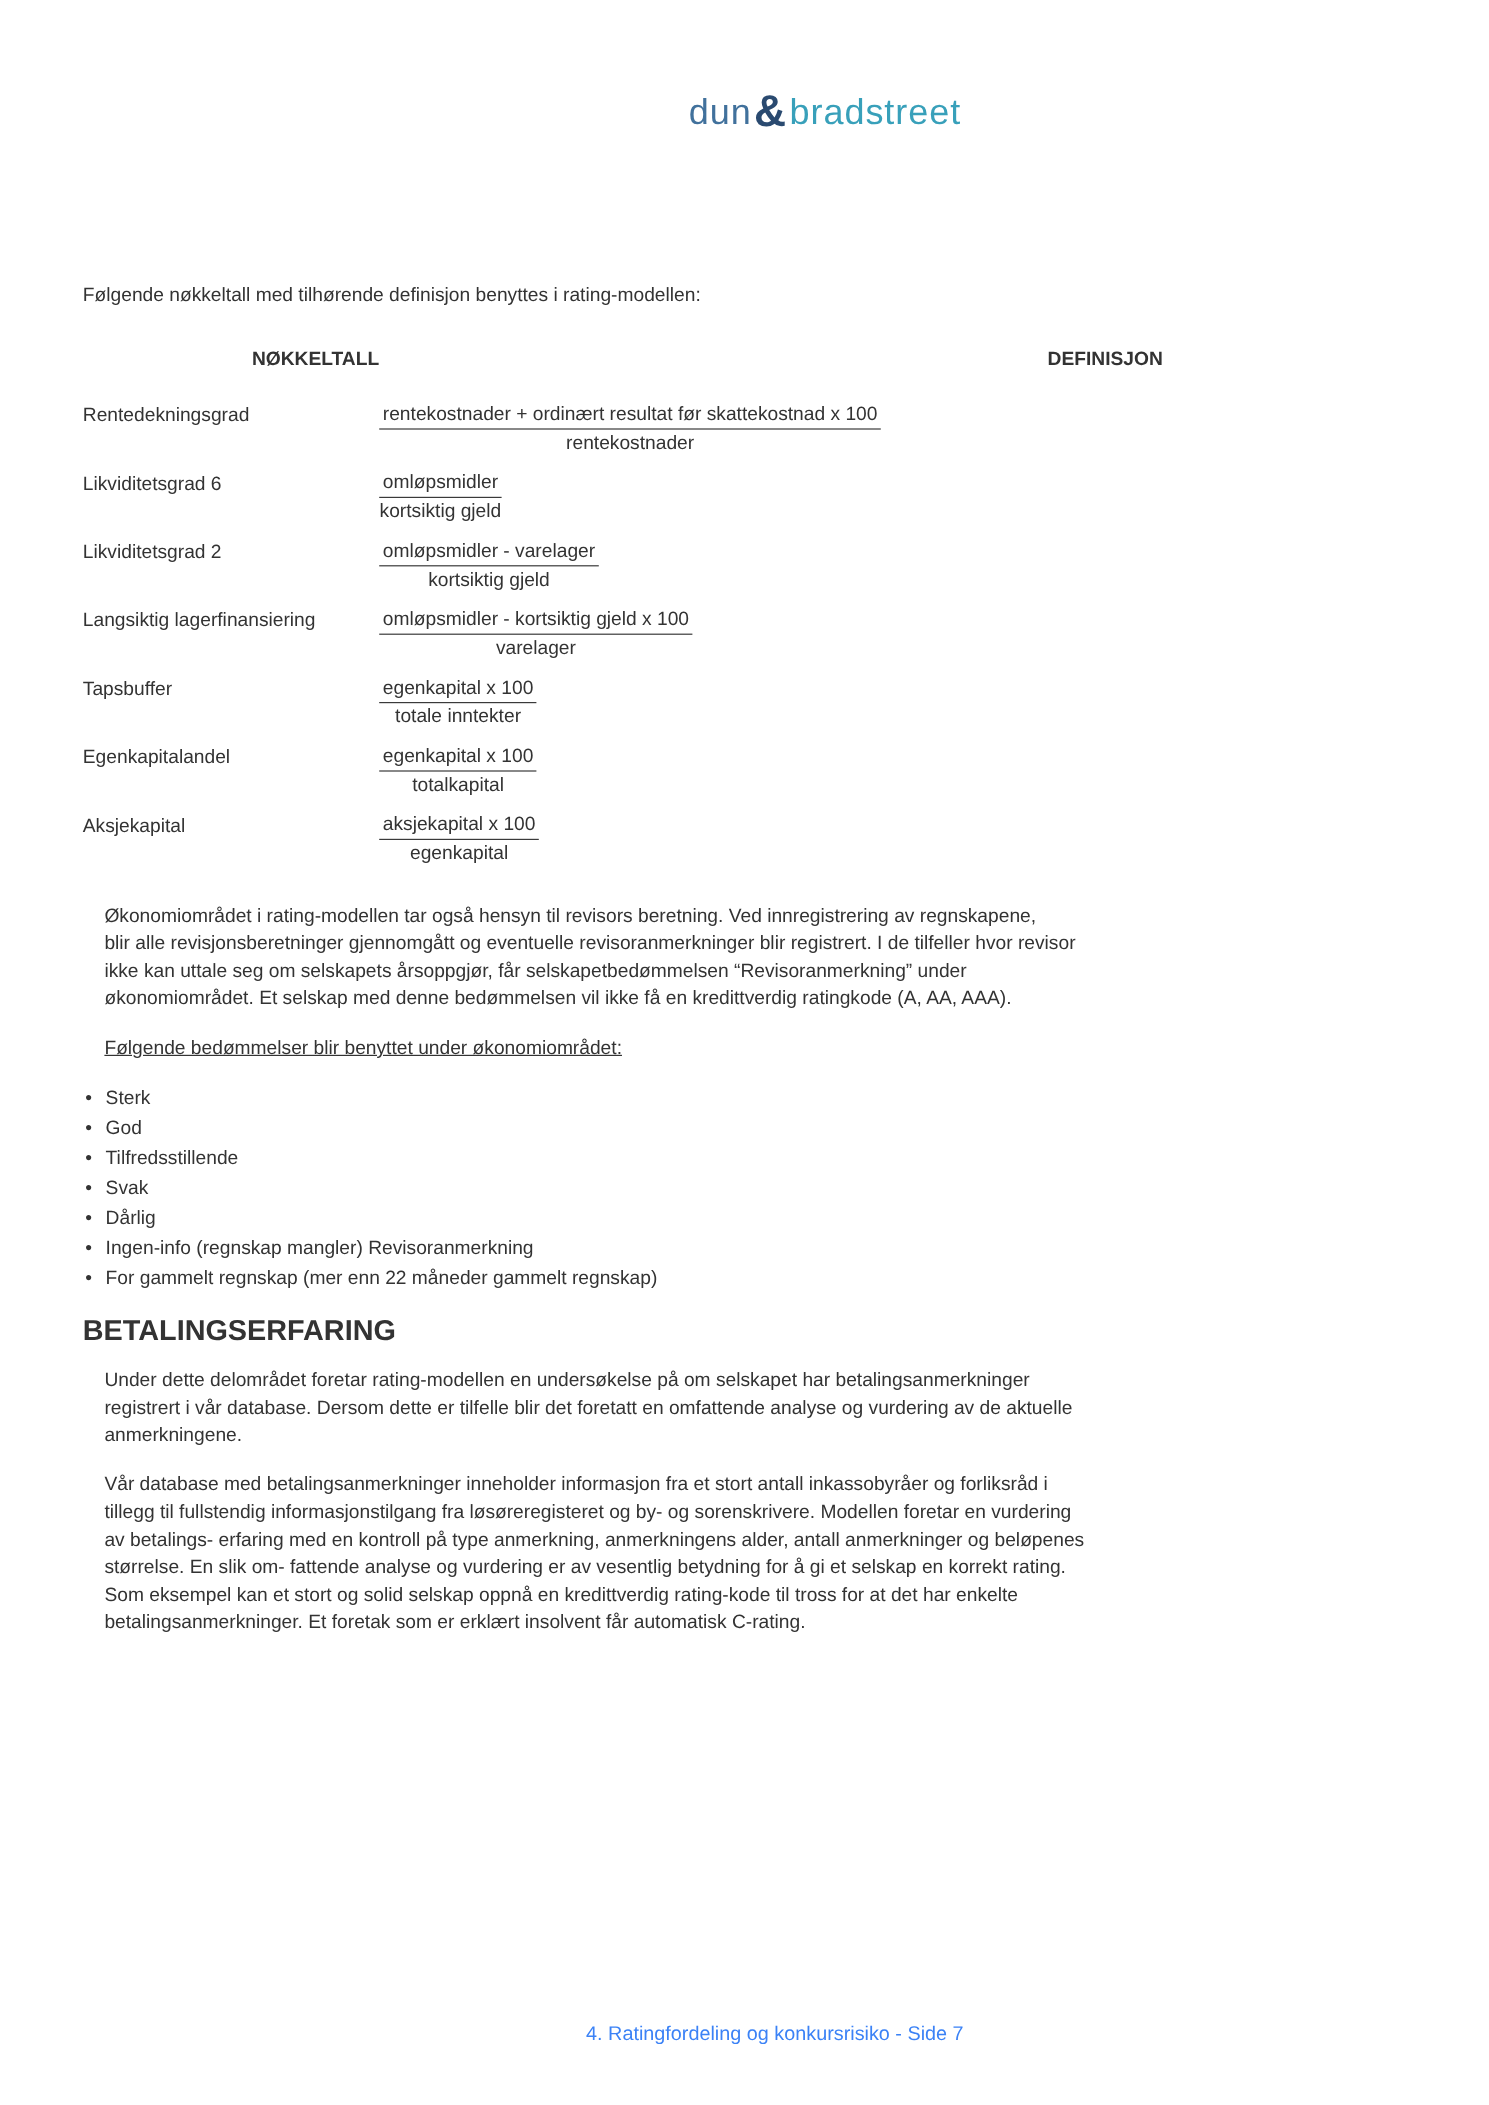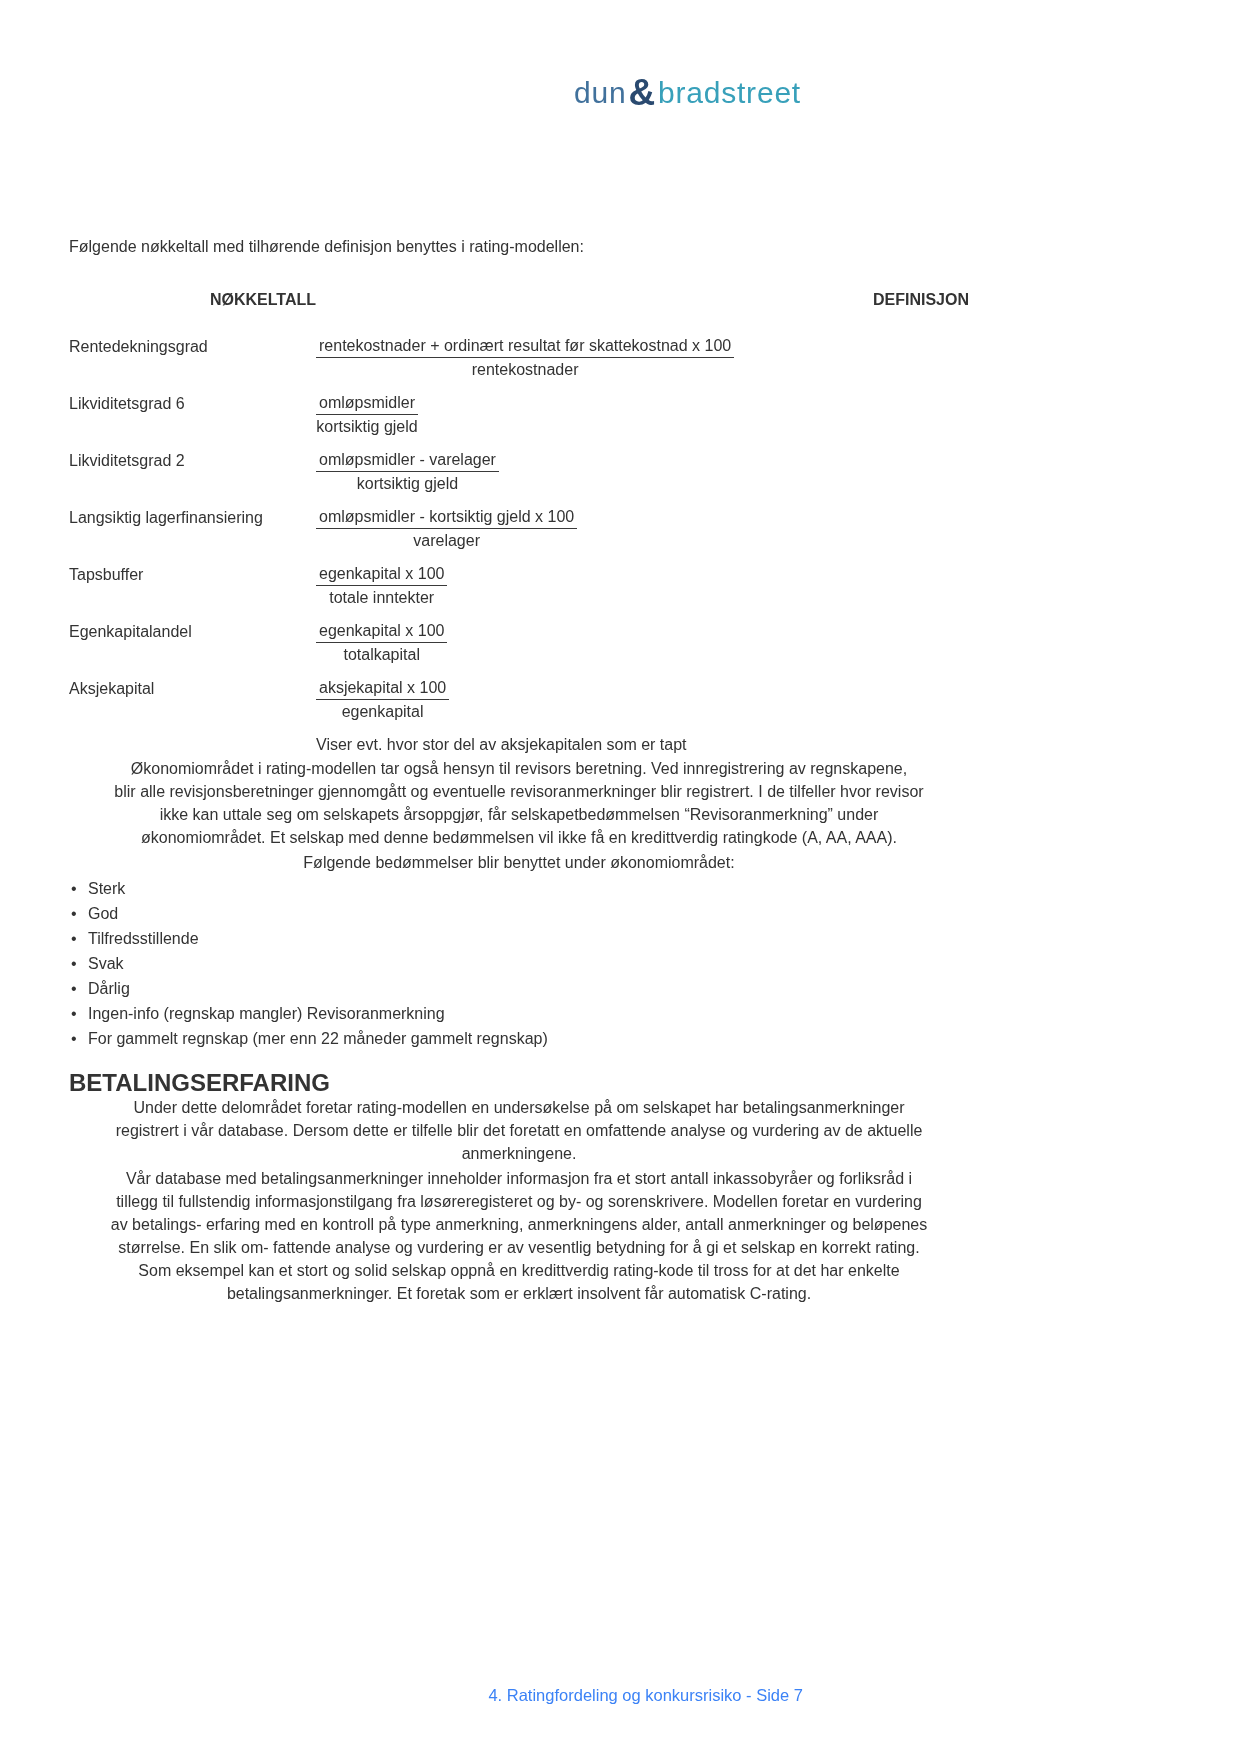--- a/index.html
+++ b/index.html
@@ -34,23 +34,23 @@
   .col-def    { flex:1 1 auto; }
 
   .tbl-row { display:flex; margin-bottom:11px; align-items:flex-start; }
   .fraction { display:inline-block; text-align:center; line-height:21px; }
   .fraction .num { border-bottom:1.5px solid #3a3a3a; padding:0 3px 1px 3px; }
   .fraction .den { padding-top:1px; }
 
   .note-row { display:flex; margin-top:9px; }
   .note-row .col-def { line-height:21px; }
 
-  p.body { white-space:pre-line; margin:2px;text-align:center; }
+  p.body { white-space:pre-line; margin:18px; }
   .para-econ  { margin-top:37px; }
-  .list-intro { margin-top:42px; }
+  .list-intro { margin-top:42px;text-decoration:underline; }
 
   .assessment-list { margin:0; padding:0; list-style:none; }
   .assessment-item { display:flex; line-height:25px; }
   .bullet { width:17px; flex:0 0 17px; padding-left:2px; }
 
   .section-heading { font-weight:bold; margin:20px 0 0 0; }
   .para-bet1 { margin-top:3px; }
   .para-bet2 { margin-top:32px; }
 
   
@@ -129,21 +129,20 @@
     <div class="tbl-row">
       <div class="col-label">Aksjekapital</div>
       <div class="col-def"><div class="fraction">
         <div class="num">aksjekapital x 100</div>
         <div class="den">egenkapital</div>
       </div></div>
     </div>
 
     <div class="note-row">
       <div class="col-label"></div>
-      <div class="col-def">Viser evt. hvor stor del av aksjekapitalen som er tapt</div>
     </div>
 
     <p class="body para-econ">Økonomiområdet i rating-modellen tar også hensyn til revisors beretning. Ved innregistrering av regnskapene,
 blir alle revisjonsberetninger gjennomgått og eventuelle revisoranmerkninger blir registrert. I de tilfeller hvor revisor
 ikke kan uttale seg om selskapets årsoppgjør, får selskapetbedømmelsen “Revisoranmerkning” under
 økonomiområdet. Et selskap med denne bedømmelsen vil ikke få en kredittverdig ratingkode (A, AA, AAA).</p>
 
     <p class="body list-intro">Følgende bedømmelser blir benyttet under økonomiområdet:</p>
 
     <ul class="assessment-list">

